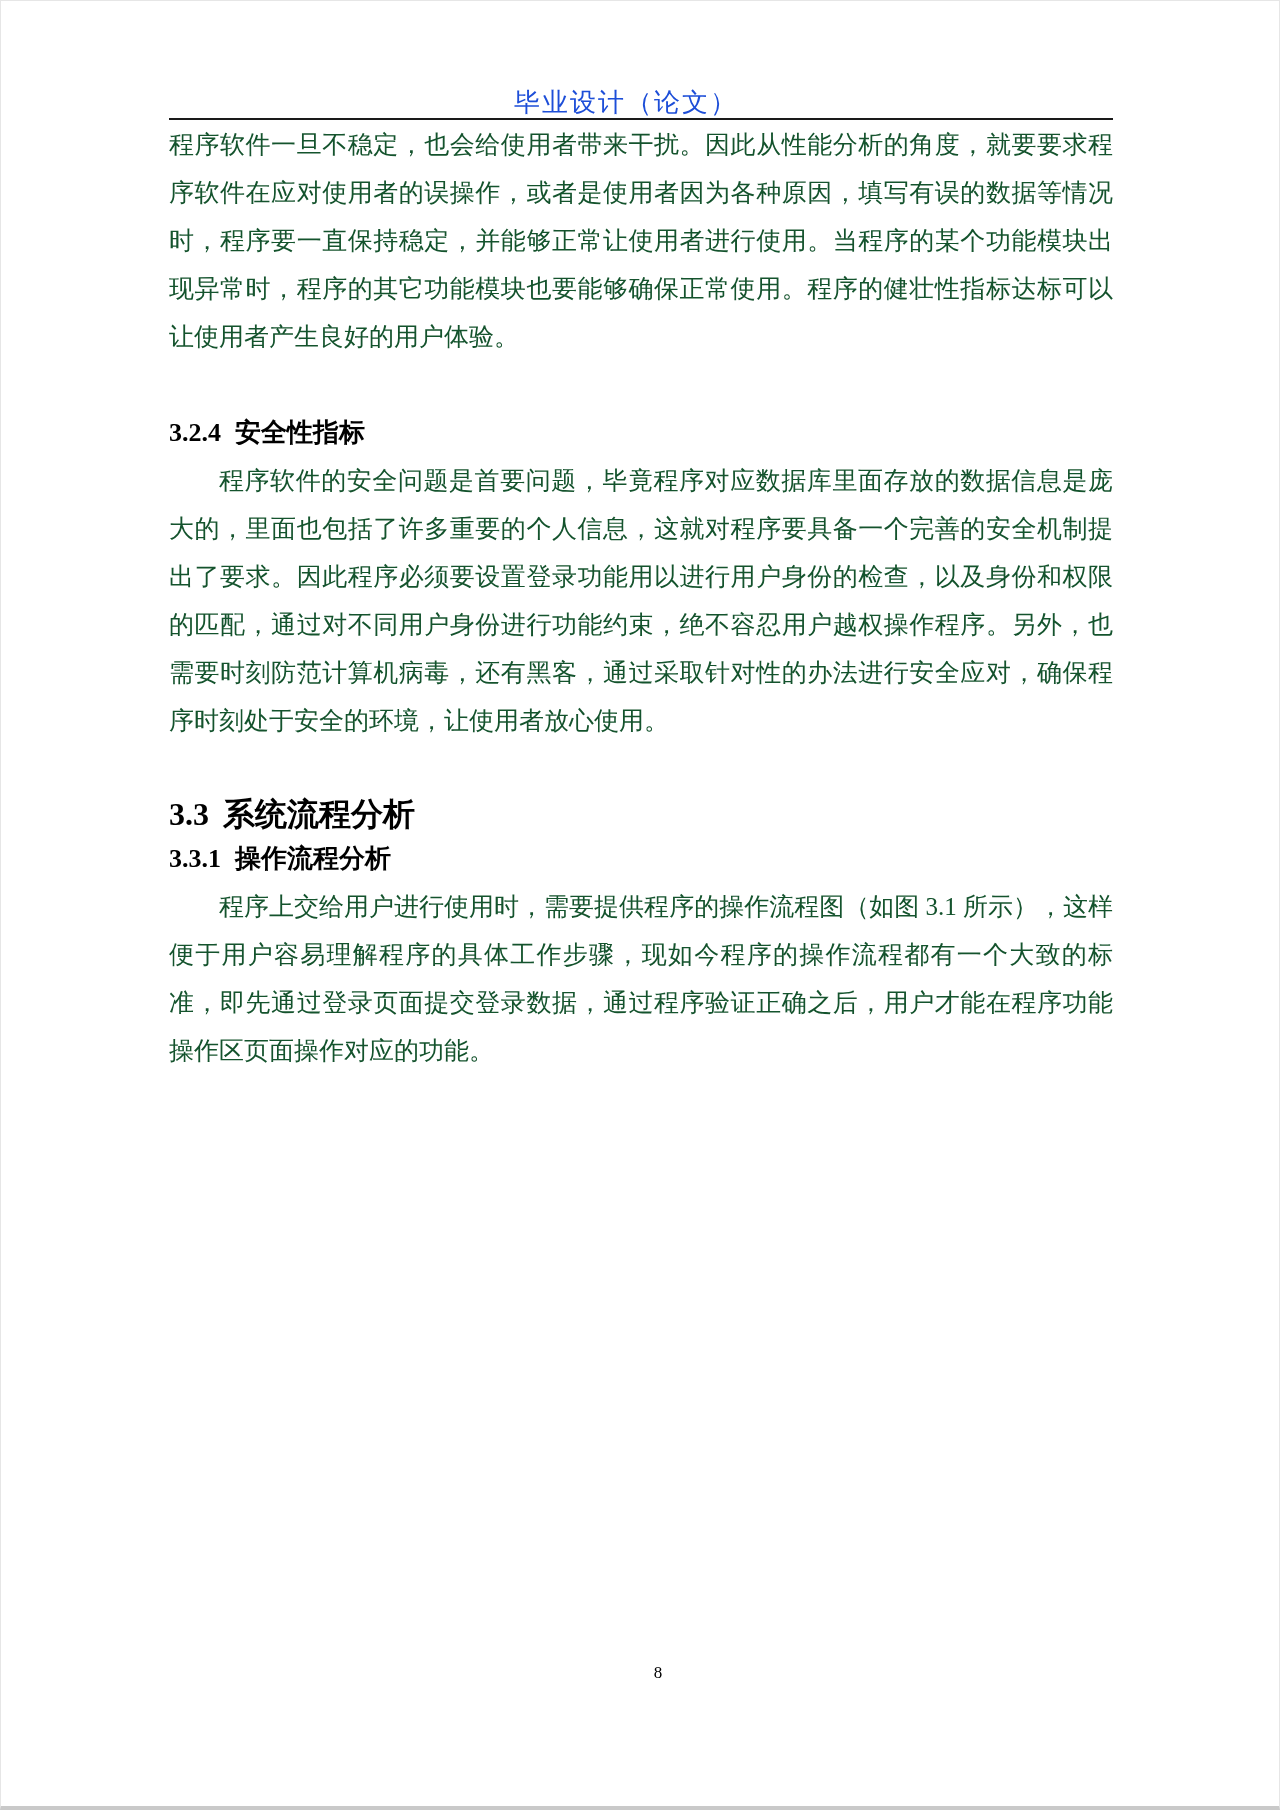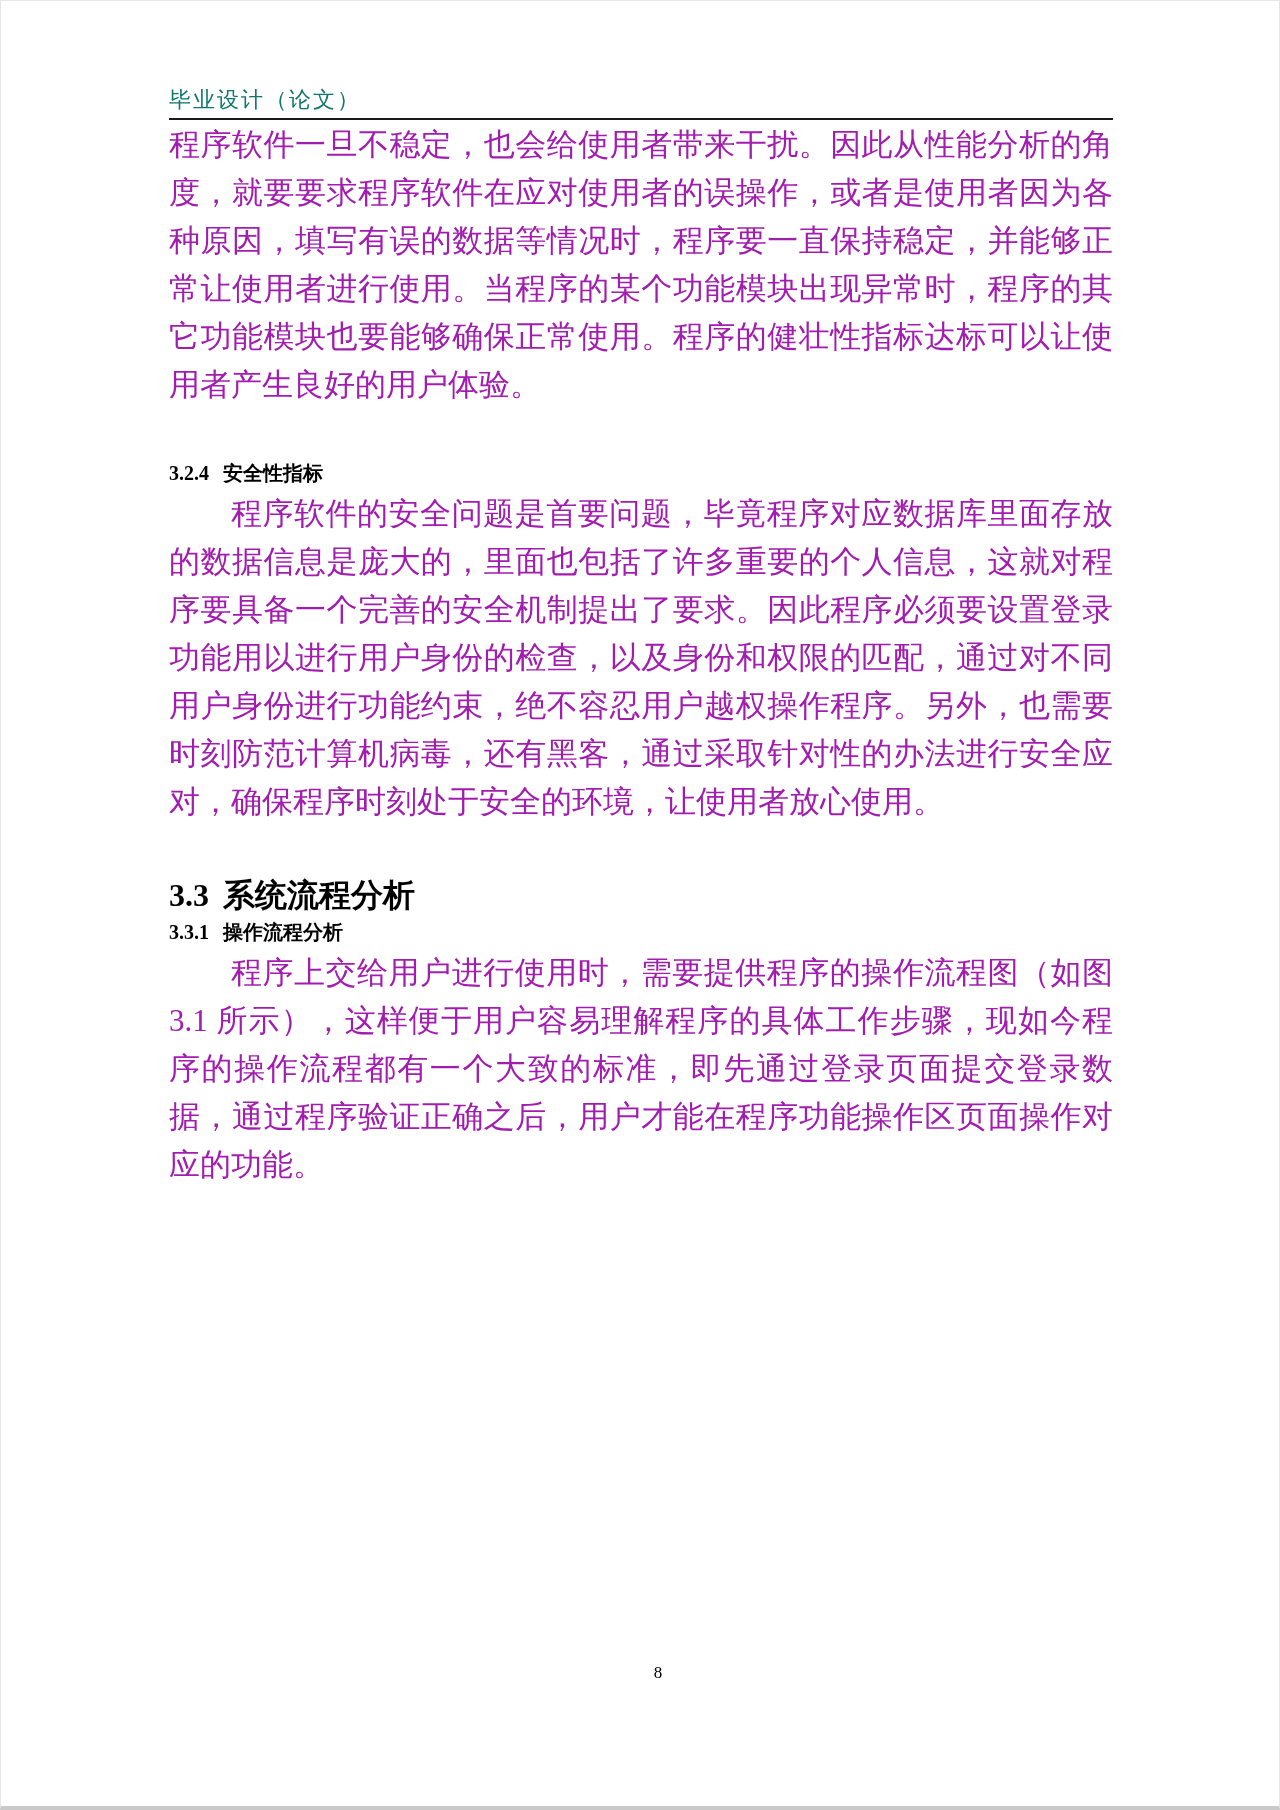--- a/index.html
+++ b/index.html
@@ -17,57 +17,57 @@
     border-bottom: 4px solid #c9c9c9;
     font-family: "Liberation Serif", serif;
     color: #000000;
     overflow: hidden;
   }
   .header-title {
     position: absolute;
     top: 84px;
     left: 168px;
     width: 914px;
-    text-align: left;
-    font-size: 22px;
+    text-align: center;
+    font-size: 26px;
     letter-spacing: 2px;
-    color: #0f766e;
+    color: #1d4ed8;
   }
   .header-rule {
     position: absolute;
     top: 117px;
     left: 168px;
     width: 944px;
     height: 2px;
     background: #1a1a1a;
   }
   .content {
     position: absolute;
     top: 120px;
     left: 168px;
     width: 944px;
   }
   p.body-par {
     margin: 0;
-    font-size: 31px;
+    font-size: 25px;
     line-height: 48px;
     text-align: justify;
     text-justify: inter-ideograph;
-    color: #a21caf;
+    color: #14532d;
   }
   p.indent { text-indent: 2em; }
   .par-robustness { margin-top: 36px; }
   .par-safety { margin-top: 42px; }
   .par-opflow { margin-top: 35px; }
 
   .h-sub {
     margin: 0;
     font-weight: bold;
-    font-size: 20px;
-    line-height: 34px;
+    font-size: 26px;
+    line-height: 48px;
     color: #000000;
   }
   .h-safety { margin-top: 47px; }
   .h-opflow { }
   .h-main {
     margin: 49px 0 0 0;
     font-weight: bold;
     font-size: 32px;
     line-height: 40px;
     color: #000000;

